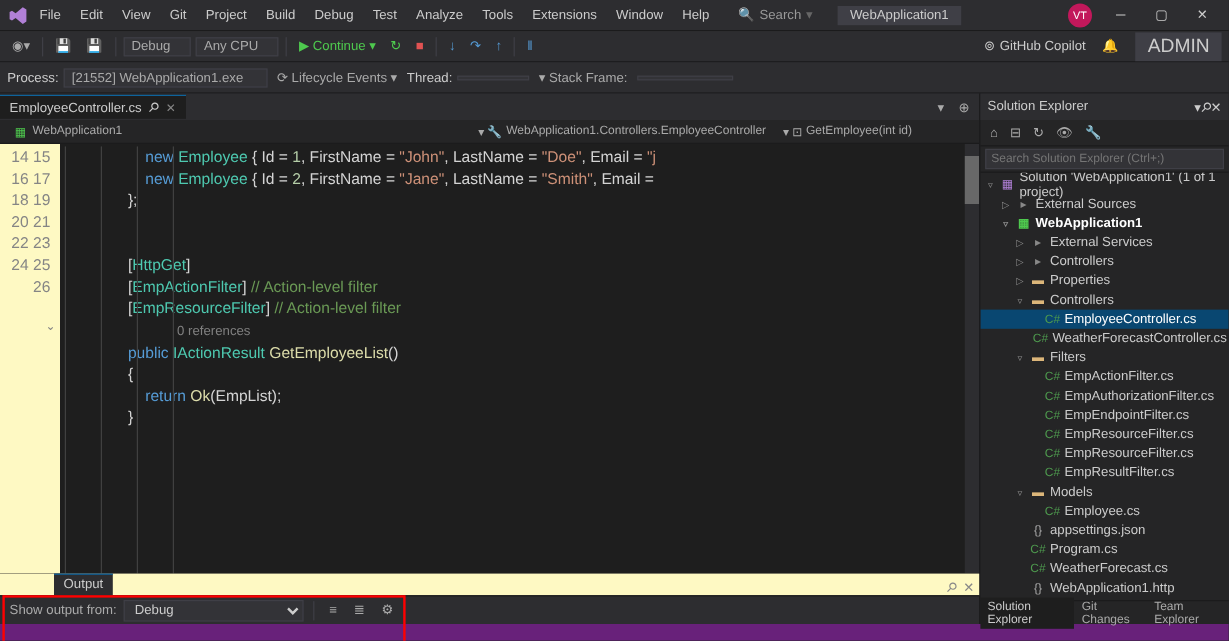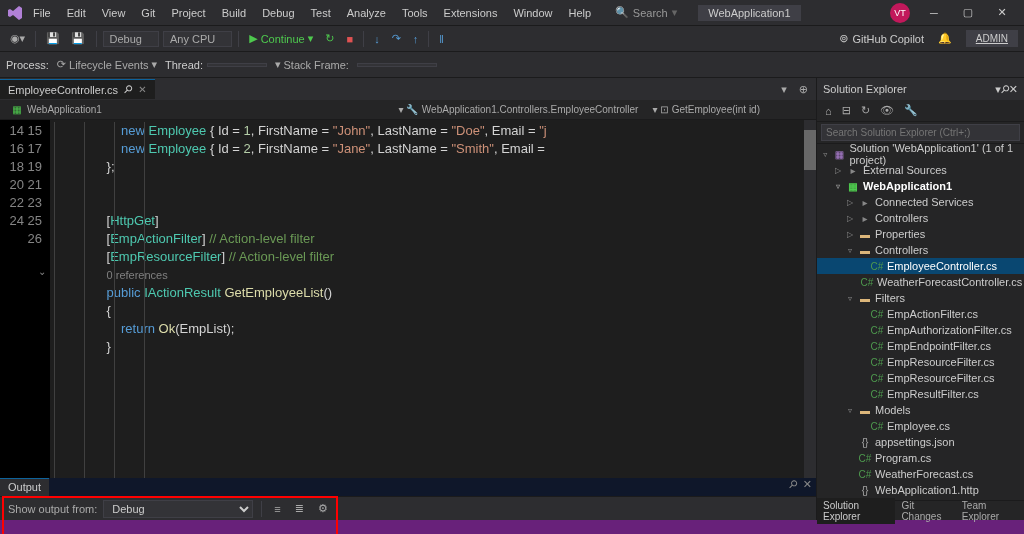--- a/index.html
+++ b/index.html
@@ -15,49 +15,49 @@
 .user-badge { width:20px; height:20px; border-radius:50%; background:#c2185b; color:#fff; font-size:9px; display:flex; align-items:center; justify-content:center; margin:0 6px; }
 .win-btn { width:32px; height:24px; display:flex; align-items:center; justify-content:center; color:#ccc; cursor:pointer; }
 
 
 .toolbar { height:26px; background:#2d2d30; display:flex; align-items:center; padding:0 6px; gap:4px; border-bottom:1px solid #1b1b1c; font-size:11px; }
 .tb-btn { padding:2px 4px; color:#aaa; display:flex; align-items:center; gap:3px; cursor:pointer; }
 .tb-sep { width:1px; height:16px; background:#3f3f46; margin:0 2px; }
 .tb-drop { background:#333337; border:1px solid #3f3f46; padding:1px 16px 1px 6px; font-size:11px; color:#aaa; position:relative; }
 .tb-green { color:#4ec94e; }
 .copilot { display:flex; align-items:center; gap:4px; color:#ccc; padding:3px 6px; }
-.admin-btn { background:#3f3f46; padding:3px 10px; font-size:10px; color:#ccc; margin-left:6px;text-decoration:underline; }
+.admin-btn { background:#3f3f46; padding:3px 10px; font-size:16px; color:#ccc; margin-left:6px; }
 
 
 .main-split { display:flex; height:calc(534px - 26px - 26px - 26px - 14px); }
 .left-pane { flex:1; display:flex; flex-direction:column; min-width:0; }
 .right-pane { width:208px; background:#252526; border-left:1px solid #1b1b1c; display:flex; flex-direction:column; }
 
 
 .doc-tabs { height:22px; background:#2d2d30; display:flex; align-items:center; }
 .doc-tab { padding:3px 8px; background:#1e1e1e; color:#ccc; display:flex; align-items:center; gap:6px; font-size:11px; border-top:1px solid #0e639c; }
 .doc-tab .close { color:#888; font-size:10px; }
 .tab-actions { margin-left:auto; display:flex; gap:4px; padding-right:4px; }
 
 
 .crumb { height:20px; background:#252526; display:flex; align-items:center; padding:0 6px; gap:6px; font-size:10px; color:#aaa; border-bottom:1px solid #1b1b1c; }
 .crumb-item { display:flex; align-items:center; gap:3px; padding:1px 4px; }
 
 
 .editor { flex:1; background:#1e1e1e; display:flex; font-family:Consolas,monospace; font-size:13px; overflow:hidden; position:relative; }
-.gutter { width:50px; background:#000000; color:#858585; text-align:right; padding:2px 8px 0 0; line-height:18px; user-select:none; }
+.gutter { width:50px; background:#fef9c3; color:#858585; text-align:right; padding:2px 8px 0 0; line-height:18px; user-select:none; }
 .indent-guides { position:absolute; top:2px; left:54px; height:100%; pointer-events:none; }
 .indent-guides div { position:absolute; width:1px; background:#404040; top:0; bottom:0; }
 .code { padding:2px 0 0 6px; line-height:18px; white-space:pre; color:#d4d4d4; }
 .k-blue { color:#569cd6; }
 .k-type { color:#4ec9b0; }
 .k-str { color:#ce9178; }
 .k-num { color:#b5cea8; }
 .k-comment { color:#6a9955; }
-.k-annot { color:#808080; font-size:11px; }
+.k-annot { color:#808080; font-size:11px;margin-left:41px; }
 .k-func { color:#dcdcaa; }
 .fold { position:absolute; left:38px; color:#858585; cursor:pointer; font-size:10px; }
 
 
 .editor-status { height:20px; background:#2d2d30; display:flex; align-items:center; padding:0 8px; gap:10px; font-size:10px; color:#aaa; border-top:1px solid #1b1b1c; }
 .hscroll { flex:1; height:12px; background:#3e3e42; margin:0 6px; position:relative; }
 .hscroll-thumb { position:absolute; left:0; top:0; height:100%; width:28%; background:#686868; }
 
 
 .output-wrap { position:relative; }
@@ -142,20 +142,21 @@
   <div class="copilot">
     <span>⊚</span>
     <span>GitHub Copilot</span>
   </div>
   <div class="tb-btn">🔔</div>
   <div class="admin-btn">ADMIN</div>
 </div>
 
 <div class="toolbar">
   <span>Process:</span>
+  <div class="tb-drop" style="width:170px">[21552] WebApplication1.exe</div>
   <div class="tb-btn">⟳ <span>Lifecycle Events</span> ▾</div>
   <span>Thread:</span>
   <div class="tb-drop" style="width:60px"></div>
   <div class="tb-btn">▾ <span>Stack Frame:</span></div>
   <div class="tb-drop" style="width:80px"></div>
 </div>
 
 <div class="main-split">
   <div class="left-pane">
 
@@ -219,21 +220,21 @@
                   <span class="k-blue">return</span> <span class="k-func">Ok</span>(EmpList);
               }
 </div>
       <div class="vscroll-editor">
         <div class="vscroll-thumb" style="top:10px;height:40px"></div>
       </div>
     </div>
 
 
     <div class="output-wrap">
-      <div style="display:flex; align-items:flex-start; background:#0f172a;">
+      <div style="display:flex; align-items:flex-end; background:#fef9c3;padding-left:45px;">
         <div class="panel-tab">Output</div>
         <div class="out-actions">
           <span class="pin">⚲</span>
           <span>✕</span>
         </div>
       </div>
       <div class="output-head">
         <span>Show output from:</span>
         <select><option>Debug</option></select>
         <span class="tb-sep"></span>
@@ -275,21 +276,21 @@
           <span>External Sources</span>
         </div>
         <div class="tree-row bold" style="padding-left: 16px;">
           <span class="tw">▿</span>
           <span class="ic ic-proj">▦</span>
           <span>WebApplication1</span>
         </div>
         <div class="tree-row" style="padding-left: 28px;">
           <span class="tw">▷</span>
           <span class="ic ic-ref">▸</span>
-          <span>Connected Services</span>
+          <span>External Services</span>
         </div>
         <div class="tree-row" style="padding-left: 28px;">
           <span class="tw">▷</span>
           <span class="ic ic-ref">▸</span>
           <span>Controllers</span>
         </div>
         <div class="tree-row" style="padding-left: 28px;">
           <span class="tw">▷</span>
           <span class="ic ic-fold">▬</span>
           <span>Properties</span>

